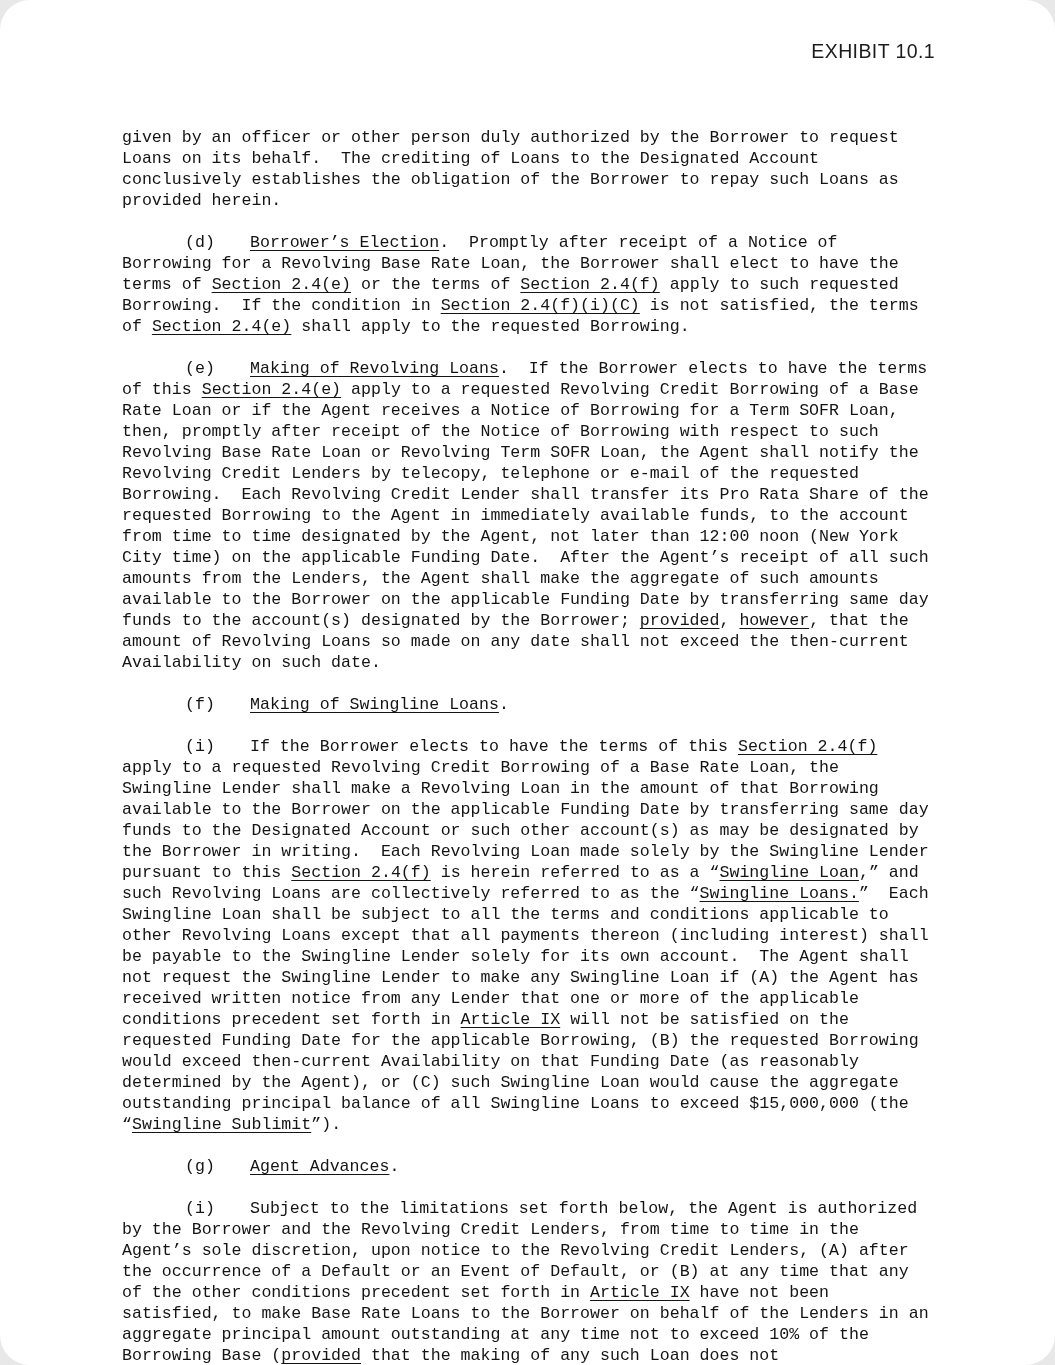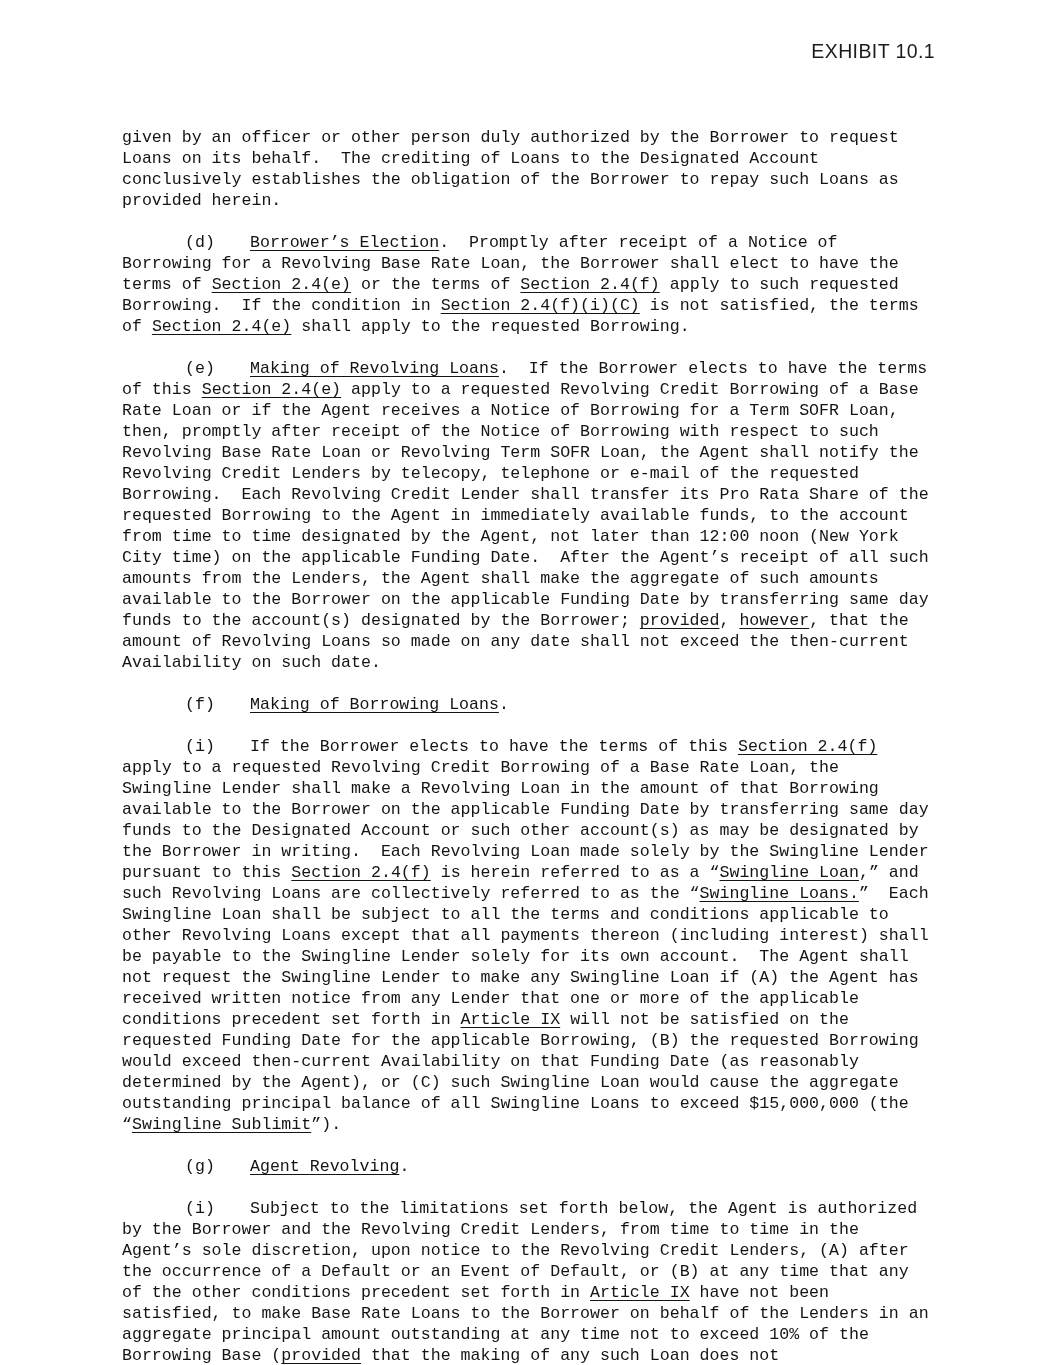--- a/index.html
+++ b/index.html
@@ -7,20 +7,21 @@
     position: relative;
     width: 1055px;
     height: 1365px;
     margin: 0 auto;
     background: #ffffff;
     box-sizing: border-box;
     padding: 40px 120px 0 122px;
     font-family: "Liberation Serif", "DejaVu Serif", serif;
     color: #141414;
     overflow: hidden;
+    border-radius: 30px;
   }
   .exhibit-header {
     text-align: right;
     font-family: "Liberation Sans", "DejaVu Sans", sans-serif;
     font-size: 19.5px;
     line-height: 23px;
     letter-spacing: 0.4px;
     color: #1c1c1c;
   }
   .doc-body {
@@ -56,19 +57,19 @@
 </style>
 </head>
 <body>
 
 <div class="page">
   <div class="exhibit-header">EXHIBIT 10.1</div>
   <div class="doc-body">
     <p class="para flush"><span>given by an officer or other person duly authorized by the Borrower to request Loans on its behalf.  The crediting of Loans to the Designated Account conclusively establishes the obligation of the Borrower to repay such Loans as provided herein.</span></p>
     <p class="para"><span class="plabel">(d)</span><span><span class="u">Borrower’s Election</span><span>.  Promptly after receipt of a Notice of Borrowing for a Revolving Base Rate Loan, the Borrower shall elect to have the terms of </span><span class="u">Section 2.4(e)</span><span> or the terms of </span><span class="u">Section 2.4(f)</span><span> apply to such requested Borrowing.  If the condition in </span><span class="u">Section 2.4(f)(i)(C)</span><span> is not satisfied, the terms of </span><span class="u">Section 2.4(e)</span><span> shall apply to the requested Borrowing.</span></span></p>
     <p class="para"><span class="plabel">(e)</span><span><span class="u">Making of Revolving Loans</span><span>.  If the Borrower elects to have the terms of this </span><span class="u">Section 2.4(e)</span><span> apply to a requested Revolving Credit Borrowing of a Base Rate Loan or if the Agent receives a Notice of Borrowing for a Term SOFR Loan, then, promptly after receipt of the Notice of Borrowing with respect to such Revolving Base Rate Loan or Revolving Term SOFR Loan, the Agent shall notify the Revolving Credit Lenders by telecopy, telephone or e-mail of the requested Borrowing.  Each Revolving Credit Lender shall transfer its Pro Rata Share of the requested Borrowing to the Agent in immediately available funds, to the account from time to time designated by the Agent, not later than 12:00 noon (New York City time) on the applicable Funding Date.  After the Agent’s receipt of all such amounts from the Lenders, the Agent shall make the aggregate of such amounts available to the Borrower on the applicable Funding Date by transferring same day funds to the account(s) designated by the Borrower; </span><span class="u">provided</span><span>, </span><span class="u">however</span><span>, that the amount of Revolving Loans so made on any date shall not exceed the then-current Availability on such date.</span></span></p>
-    <p class="para"><span class="plabel">(f)</span><span><span class="u">Making of Borrowing Loans</span><span>.</span></span></p>
+    <p class="para"><span class="plabel">(f)</span><span><span class="u">Making of Swingline Loans</span><span>.</span></span></p>
     <p class="para"><span class="plabel">(i)</span><span><span>If the Borrower elects to have the terms of this </span><span class="u">Section 2.4(f)</span><span> apply to a requested Revolving Credit Borrowing of a Base Rate Loan, the Swingline Lender shall make a Revolving Loan in the amount of that Borrowing available to the Borrower on the applicable Funding Date by transferring same day funds to the Designated Account or such other account(s) as may be designated by the Borrower in writing.  Each Revolving Loan made solely by the Swingline Lender pursuant to this </span><span class="u">Section 2.4(f)</span><span> is herein referred to as a “</span><span class="u">Swingline Loan</span><span>,” and such Revolving Loans are collectively referred to as the “</span><span class="u">Swingline Loans.</span><span>”  Each Swingline Loan shall be subject to all the terms and conditions applicable to other Revolving Loans except that all payments thereon (including interest) shall be payable to the Swingline Lender solely for its own account.  The Agent shall not request the Swingline Lender to make any Swingline Loan if (A) the Agent has received written notice from any Lender that one or more of the applicable conditions precedent set forth in </span><span class="u">Article IX</span><span> will not be satisfied on the requested Funding Date for the applicable Borrowing, (B) the requested Borrowing would exceed then-current Availability on that Funding Date (as reasonably determined by the Agent), or (C) such Swingline Loan would cause the aggregate outstanding principal balance of all Swingline Loans to exceed $15,000,000 (the “</span><span class="u">Swingline Sublimit</span><span>”).</span></span></p>
-    <p class="para"><span class="plabel">(g)</span><span><span class="u">Agent Revolving</span><span>.</span></span></p>
+    <p class="para"><span class="plabel">(g)</span><span><span class="u">Agent Advances</span><span>.</span></span></p>
     <p class="para"><span class="plabel">(i)</span><span><span>Subject to the limitations set forth below, the Agent is authorized by the Borrower and the Revolving Credit Lenders, from time to time in the Agent’s sole discretion, upon notice to the Revolving Credit Lenders, (A) after the occurrence of a Default or an Event of Default, or (B) at any time that any of the other conditions precedent set forth in </span><span class="u">Article IX</span><span> have not been satisfied, to make Base Rate Loans to the Borrower on behalf of the Lenders in an aggregate principal amount outstanding at any time not to exceed 10% of the Borrowing Base (</span><span class="u">provided</span><span> that the making of any such Loan does not</span></span></p>
   </div>
   <div class="pagenum">80</div>
 </div>
 
 </body></html>

